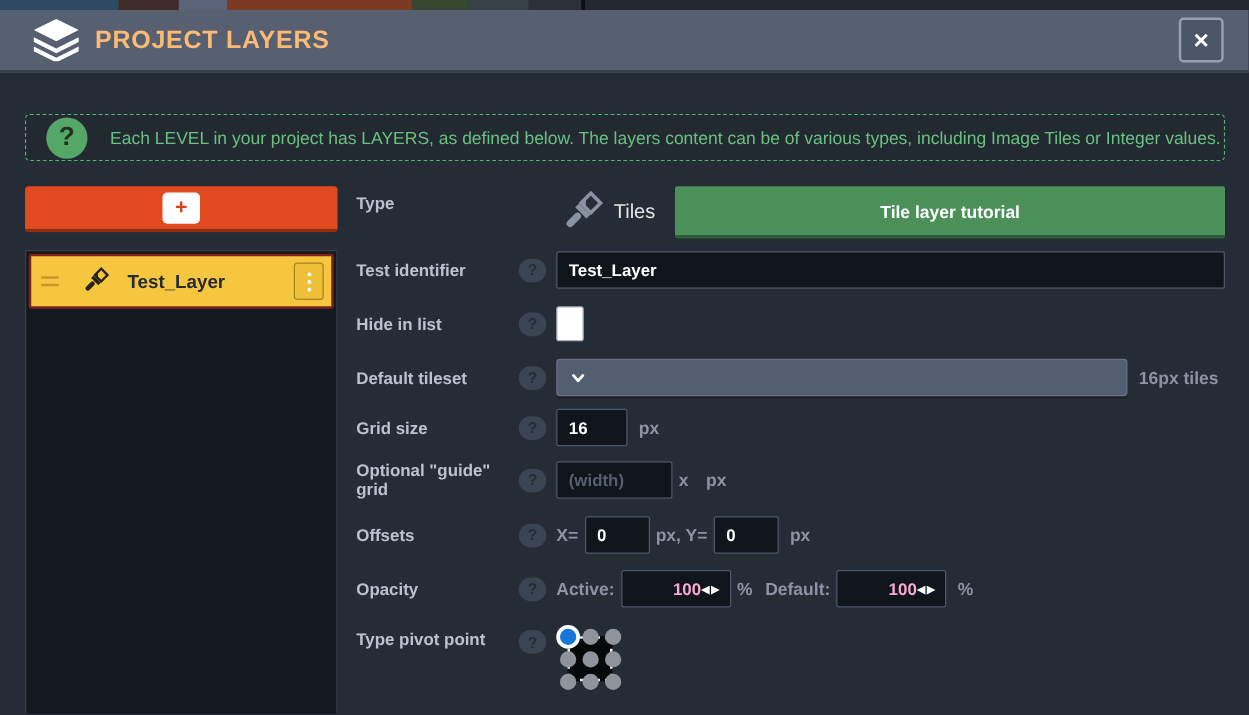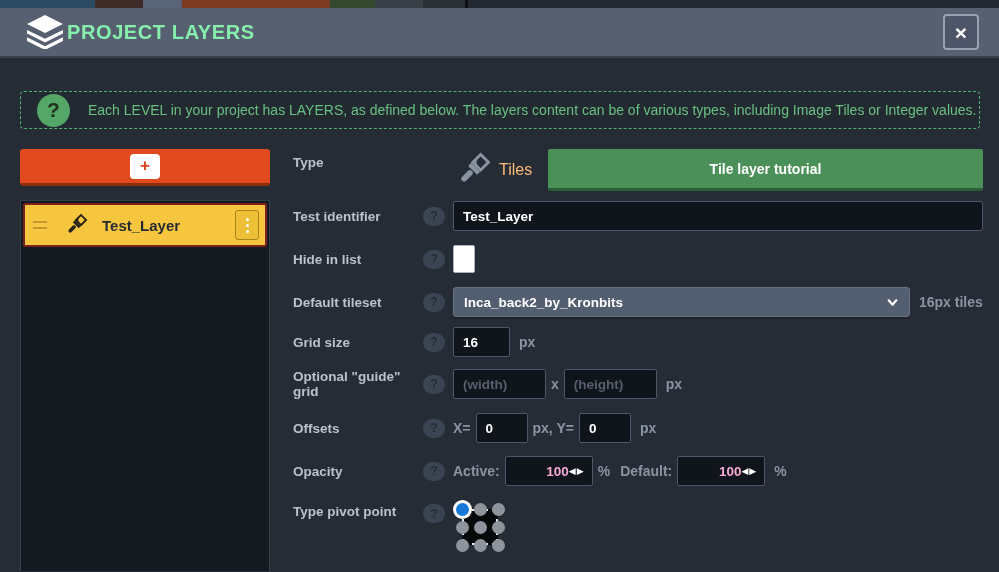--- a/index.html
+++ b/index.html
@@ -9,22 +9,22 @@
   .screen { position:relative; width:999px; height:572px; background:#262c36; }
 
   
   .app-strip { display:flex; height:8px; width:100%; }
   .app-strip > div { height:8px; }
 
   
   .header { height:50px; background:#566071; border-bottom:2px solid #3a414d;
             display:flex; align-items:center; padding:0 20px 0 26px; }
   .layers-icon { width:38px; height:34px; display:block; }
-  .header-title { color:#86efac; font-size:20px; font-weight:700; letter-spacing:.6px;
-                  margin-left:3px; }
+  .header-title { color:#fdba74; font-size:20px; font-weight:700; letter-spacing:.6px;
+                  margin-left:12px; }
   .close-btn { margin-left:auto; width:36px; height:36px; border-radius:4px;
                border:2px solid #99a1b0; background:#4d5668; color:#fff;
                display:flex; align-items:center; justify-content:center;
                font-size:21px; font-weight:700; cursor:pointer; line-height:1; }
 
   .page-body { padding:0 19px 0 20px; }
 
   
   .notice { margin-top:33px; height:38px; border:1px dashed #53b371; border-radius:4px;
             background:#232931; display:flex; align-items:center; position:relative; }
@@ -51,37 +51,37 @@
   .drag-lines { width:14px; height:8px; border-top:2px solid #c8962d;
                 border-bottom:2px solid #c8962d; flex:none; cursor:grab; }
   .layer-brush { width:26px; height:26px; color:#272217; margin-left:16px; flex:none; }
   .layer-name { color:#262b33; font-size:15px; font-weight:700; margin-left:13px; flex:1; }
   .kebab-btn { width:24px; height:30px; background:#eec037; border:1px solid #a8841d;
                border-radius:3px; display:flex; flex-direction:column; gap:3px;
                align-items:center; justify-content:center; cursor:pointer; }
   .kebab-btn i { width:3px; height:3px; border-radius:50%; background:#fff; }
 
   
-  .form { flex:1; padding-left:23px; }
+  .form { flex:1; padding-left:15px; }
   .row { display:flex; align-items:center; height:32px; margin-bottom:11px; }
   .row-type { height:42px; margin-bottom:9px; }
   .row-type .flabel { align-self:flex-start; padding-top:6px; }
   .row-tileset { margin-bottom:8px; }
   .row-grid { margin-bottom:10px; }
   .row-guide { margin-bottom:12px; }
   .row-pivot { height:54px; margin-bottom:0; align-items:flex-start; }
   .row-pivot .flabel, .row-pivot .help { margin-top:6px; }
   .flabel { width:130px; flex:none; color:#b9c2ce; font-size:13.5px; font-weight:700; }
   .help { width:22px; height:19px; border-radius:10px; background:#3a4452; color:#252c37;
           font-size:12.5px; font-weight:700; display:flex; align-items:center;
           justify-content:center; flex:none; margin-right:8px; cursor:pointer; }
   .fcontent { flex:1; display:flex; align-items:center; }
 
   .tiles-brush { width:40px; height:40px; color:#8a93a2; flex:none; }
-  .tiles-label { color:#fdba74; font-size:16px; margin:0 16px 0 6px; }
+  .tiles-label { color:#e5e5e5; font-size:16px; margin:0 16px 0 6px; }
   .tutorial-btn { flex:1; height:42px; background:#4b9058; border:none;
                   border-bottom:3px solid #2d5c38; border-radius:2px; color:#fff;
                   font-size:14px; font-weight:700; cursor:pointer;
                   font-family:"Liberation Sans", sans-serif; }
 
   .txt-input { height:30px; background:#10151c; border:1px solid #4d576a; border-radius:2px;
                color:#fff; font-size:13.5px; font-weight:700; padding:0 9px;
                font-family:"Liberation Sans", sans-serif; outline:none; }
   .txt-input::placeholder { color:#575f6d; font-weight:700; }
   .input-wide { flex:1; }
@@ -210,21 +210,20 @@
           <div class="fcontent">
             <div class="checkbox"></div>
           </div>
         </div>
 
         <div class="row row-tileset">
           <div class="flabel">Default tileset</div>
           <div class="help">?</div>
           <div class="fcontent">
             <div class="select">
-              <span class="select-text">Inca_back2_by_Kronbits</span>
               <svg class="chevron" viewBox="0 0 24 24" fill="none" stroke="#ffffff" stroke-width="4" stroke-linecap="round" stroke-linejoin="round">
                 <polyline points="5,8 12,16 19,8"></polyline>
               </svg>
             </div>
             <span class="suffix">16px tiles</span>
           </div>
         </div>
 
         <div class="row row-grid">
           <div class="flabel">Grid size</div>
@@ -234,21 +233,20 @@
             <span class="suffix">px</span>
           </div>
         </div>
 
         <div class="row row-guide">
           <div class="flabel">Optional "guide" grid</div>
           <div class="help">?</div>
           <div class="fcontent">
             <input class="txt-input input-guide" type="text" placeholder="(width)" style="">
             <span class="infix">x</span>
-            <input class="txt-input input-guide" type="text" placeholder="(height)" style="">
             <span class="suffix">px</span>
           </div>
         </div>
 
         <div class="row">
           <div class="flabel">Offsets</div>
           <div class="help">?</div>
           <div class="fcontent">
             <span class="infix" style="margin-left:0">X=</span>
             <input class="txt-input input-offset" type="text" value="0" style="">

